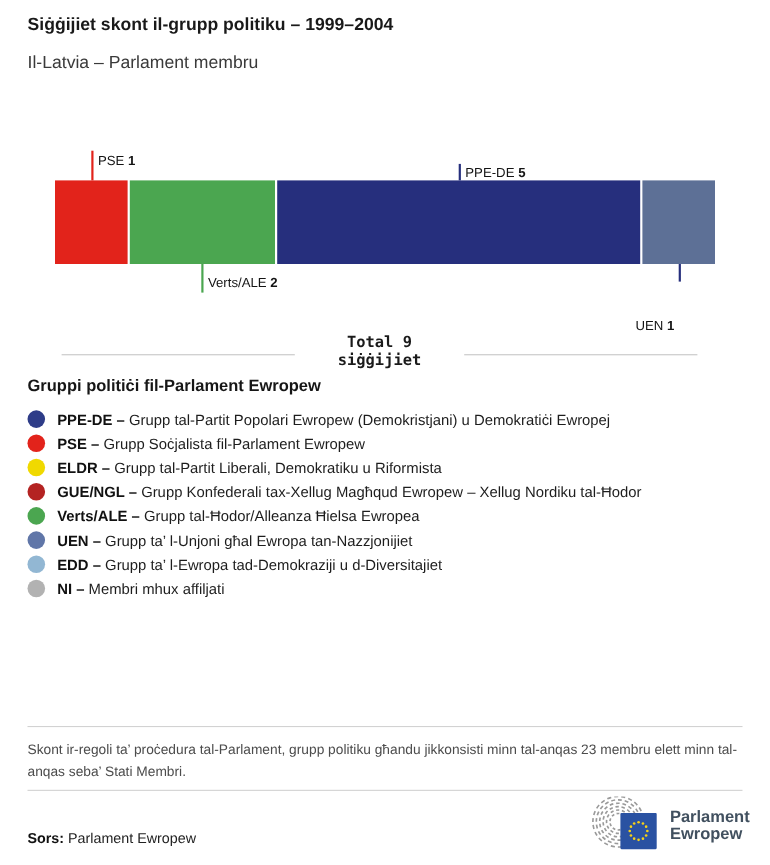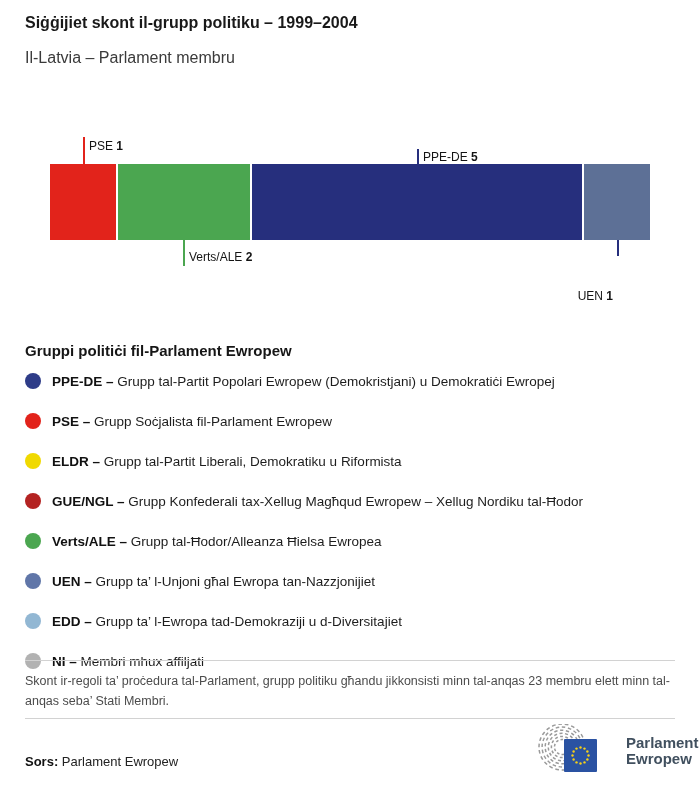--- a/index.html
+++ b/index.html
@@ -26,35 +26,35 @@
   .callout-verts{left:189px;top:250px;}
   .callout-uen{right:87px;top:241px;margin-top:48px;}
 
   
   .total-row{position:absolute;left:56px;top:303px;width:578px;display:flex;}
   .total-row .rule{flex:1;height:1px;background:#c6c6c6;margin-top:19px;}
   .total-text{width:154px;text-align:center;font-family:"DejaVu Sans Mono","Liberation Mono",monospace;
               font-weight:bold;font-size:14px;line-height:17px;color:#1a1a1a;}
 
   .legend-heading{position:absolute;left:25px;top:342px;font-size:15px;font-weight:bold;color:#161616;}
-  .legend-list{position:absolute;left:25px;top:373px;display:flex;flex-direction:column;gap:24px;}
+  .legend-list{position:absolute;left:25px;top:373px;display:flex;flex-direction:column;gap:6px;}
   .legend-item{display:flex;align-items:center;gap:11px;font-size:13.5px;color:#1d1d1d;}
   .legend-item .dot{width:16px;height:16px;border-radius:50%;flex:0 0 16px;}
   .legend-item b{font-weight:bold;color:#111;}
 
   .hr{position:absolute;left:25px;width:650px;height:1px;background:#d2d2d2;}
   .hr-top{top:660px;}
   .hr-bottom{top:718px;}
 
   .footnote{position:absolute;left:25px;top:671px;width:652px;font-size:12.5px;line-height:20px;color:#4c4c4c;}
 
   .source{position:absolute;left:25px;top:754px;font-size:13px;color:#222;}
   .source b{font-weight:bold;color:#111;}
 
-  .ep-logo{position:absolute;left:528px;top:724px;display:flex;align-items:flex-start;gap:24px;}
+  .ep-logo{position:absolute;left:528px;top:724px;display:flex;align-items:flex-start;gap:7px;}
   .ep-logo .logo-text{margin-top:11px;font-size:15px;line-height:16px;font-weight:bold;}
 </style>
 </head>
 <body>
 
 <div class="page">
 
   <div class="title">Siġġijiet skont il-grupp politiku – 1999–2004</div>
   <div class="subtitle">Il-Latvia – Parlament membru</div>
 
@@ -84,20 +84,28 @@
   </div>
   <div class="callout callout-verts">
     <span>Verts/ALE</span>
     <b>2</b>
   </div>
   <div class="callout callout-uen">
     <span>UEN</span>
     <b>1</b>
   </div>
 
+  <div class="total-row">
+    <div class="rule"></div>
+    <div class="total-text">
+      <div>Total 9</div>
+      <div>siġġijiet</div>
+    </div>
+    <div class="rule"></div>
+  </div>
 
   <div class="legend-heading">Gruppi politiċi fil-Parlament Ewropew</div>
   <div class="legend-list">
 
       <div class="legend-item">
         <span class="dot" style="background: rgb(46, 60, 136);"></span>
         <span class="legend-text"><b>PPE-DE –</b> <span>Grupp tal-Partit Popolari Ewropew (Demokristjani) u Demokratiċi Ewropej</span></span>
       </div>
 
       <div class="legend-item">

